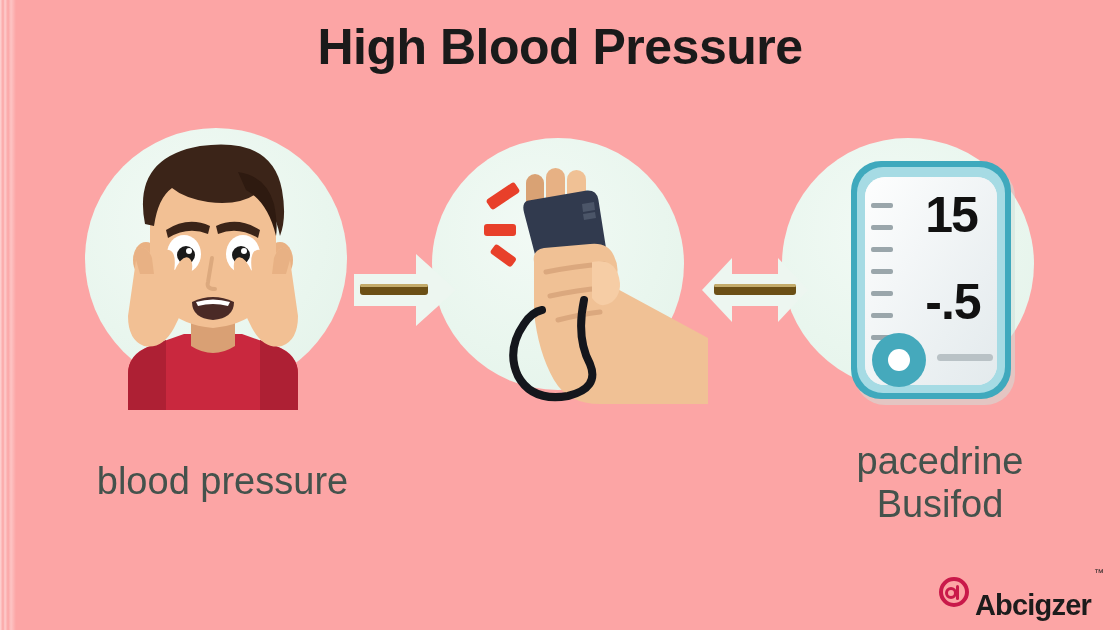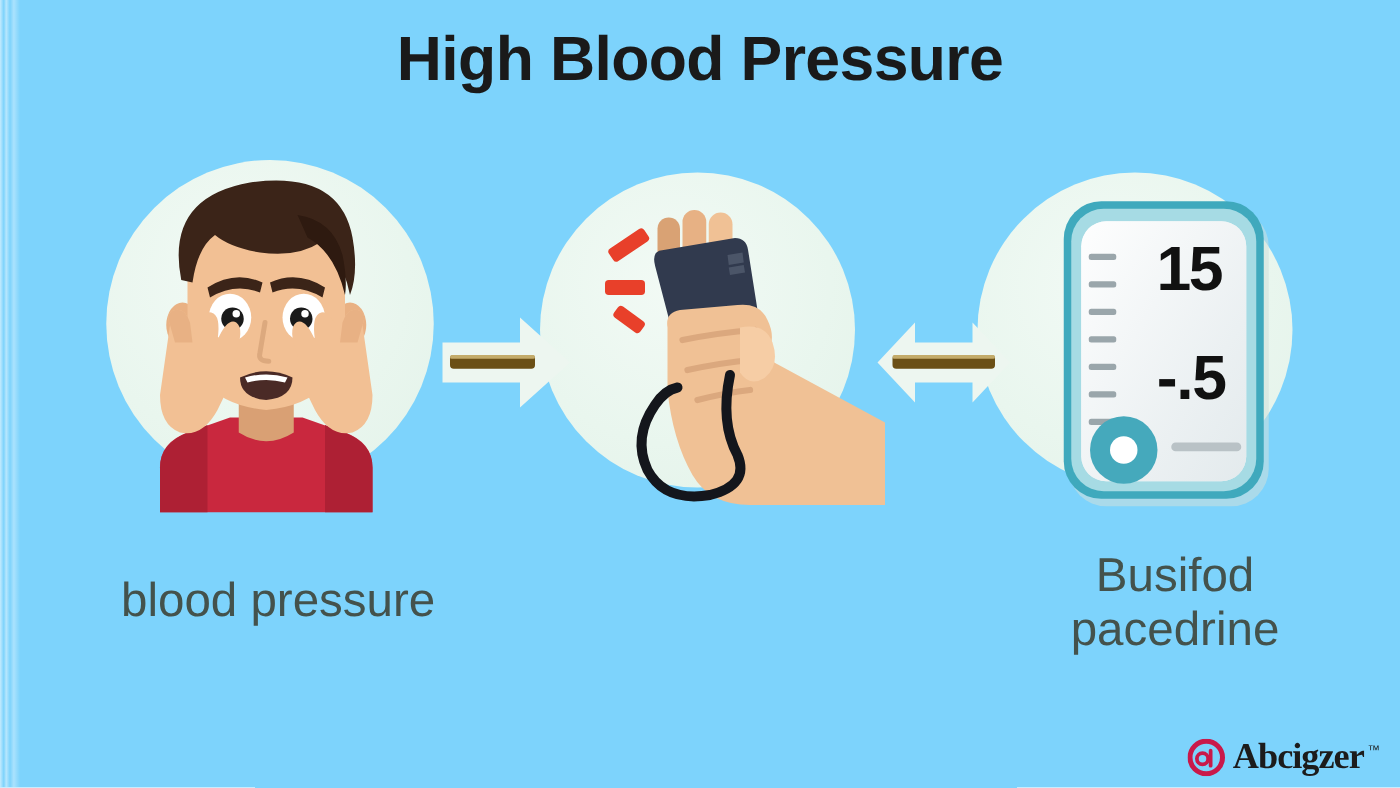--- a/index.html
+++ b/index.html
@@ -9,21 +9,21 @@
     background: #ffffff;
   }
   body {
     font-family: "Liberation Sans", sans-serif;
   }
   #infographic {
     position: relative;
     width: 1120px;
     height: 630px;
     overflow: hidden;
-    background: #7dd3fc;
+    background: #fca5a5;
   }
   
   #streaks {
     position: absolute;
     left: 0; top: 0;
     width: 16px; height: 100%;
     background: linear-gradient(to right,
        rgba(255,255,255,0.55) 0px, rgba(255,255,255,0.0) 3px,
        rgba(255,255,255,0.45) 5px, rgba(255,255,255,0.0) 8px,
        rgba(255,255,255,0.35) 11px, rgba(255,255,255,0.0) 16px);
@@ -78,21 +78,22 @@
     bottom: 8px;
     display: flex;
     align-items: center;
     gap: 6px;
   }
   #watermark-text {
     font-size: 29px;
     font-weight: bold;
     color: #1c1c1c;
     letter-spacing: -0.8px;
-    font-family: Liberation Serif, serif;
+    font-family: Liberation Sans, sans-serif;
+    margin-top: 28px;
   }
   #watermark-tm {
     font-size: 10px;
     color: #1c1c1c;
     align-self: flex-start;
     margin-top: 6px;
     margin-left: -3px;
   }
 
   svg { display: block; }
@@ -248,22 +249,22 @@
                 font-size:50px;font-weight:bold;color:#111111;line-height:1;
                 font-family:'Liberation Sans',sans-serif;letter-spacing:-2px;">15</div>
     <div style="position:absolute;left:58px;top:122px;width:100px;text-align:center;
                 font-size:50px;font-weight:bold;color:#111111;line-height:1;
                 font-family:'Liberation Sans',sans-serif;letter-spacing:-1px;">-.5</div>
   </div>
 
   <div class="caption" id="caption-left">blood pressure</div>
 
   <div class="caption" id="caption-right">
+    <div>pacedrine</div>
     <div>Busifod</div>
-    <div>pacedrine</div>
   </div>
 
   <div id="watermark">
     <svg width="30" height="30" viewBox="0 0 30 30">
       <circle cx="15" cy="15" r="13" fill="none" stroke="#c9194a" stroke-width="4"></circle>
       <circle cx="12" cy="16" r="4.5" fill="none" stroke="#c9194a" stroke-width="3"></circle>
       <rect x="17" y="8" width="3" height="15" rx="1.5" fill="#c9194a"></rect>
     </svg>
     <span id="watermark-text">Abcigzer</span>
     <span id="watermark-tm">™</span>

